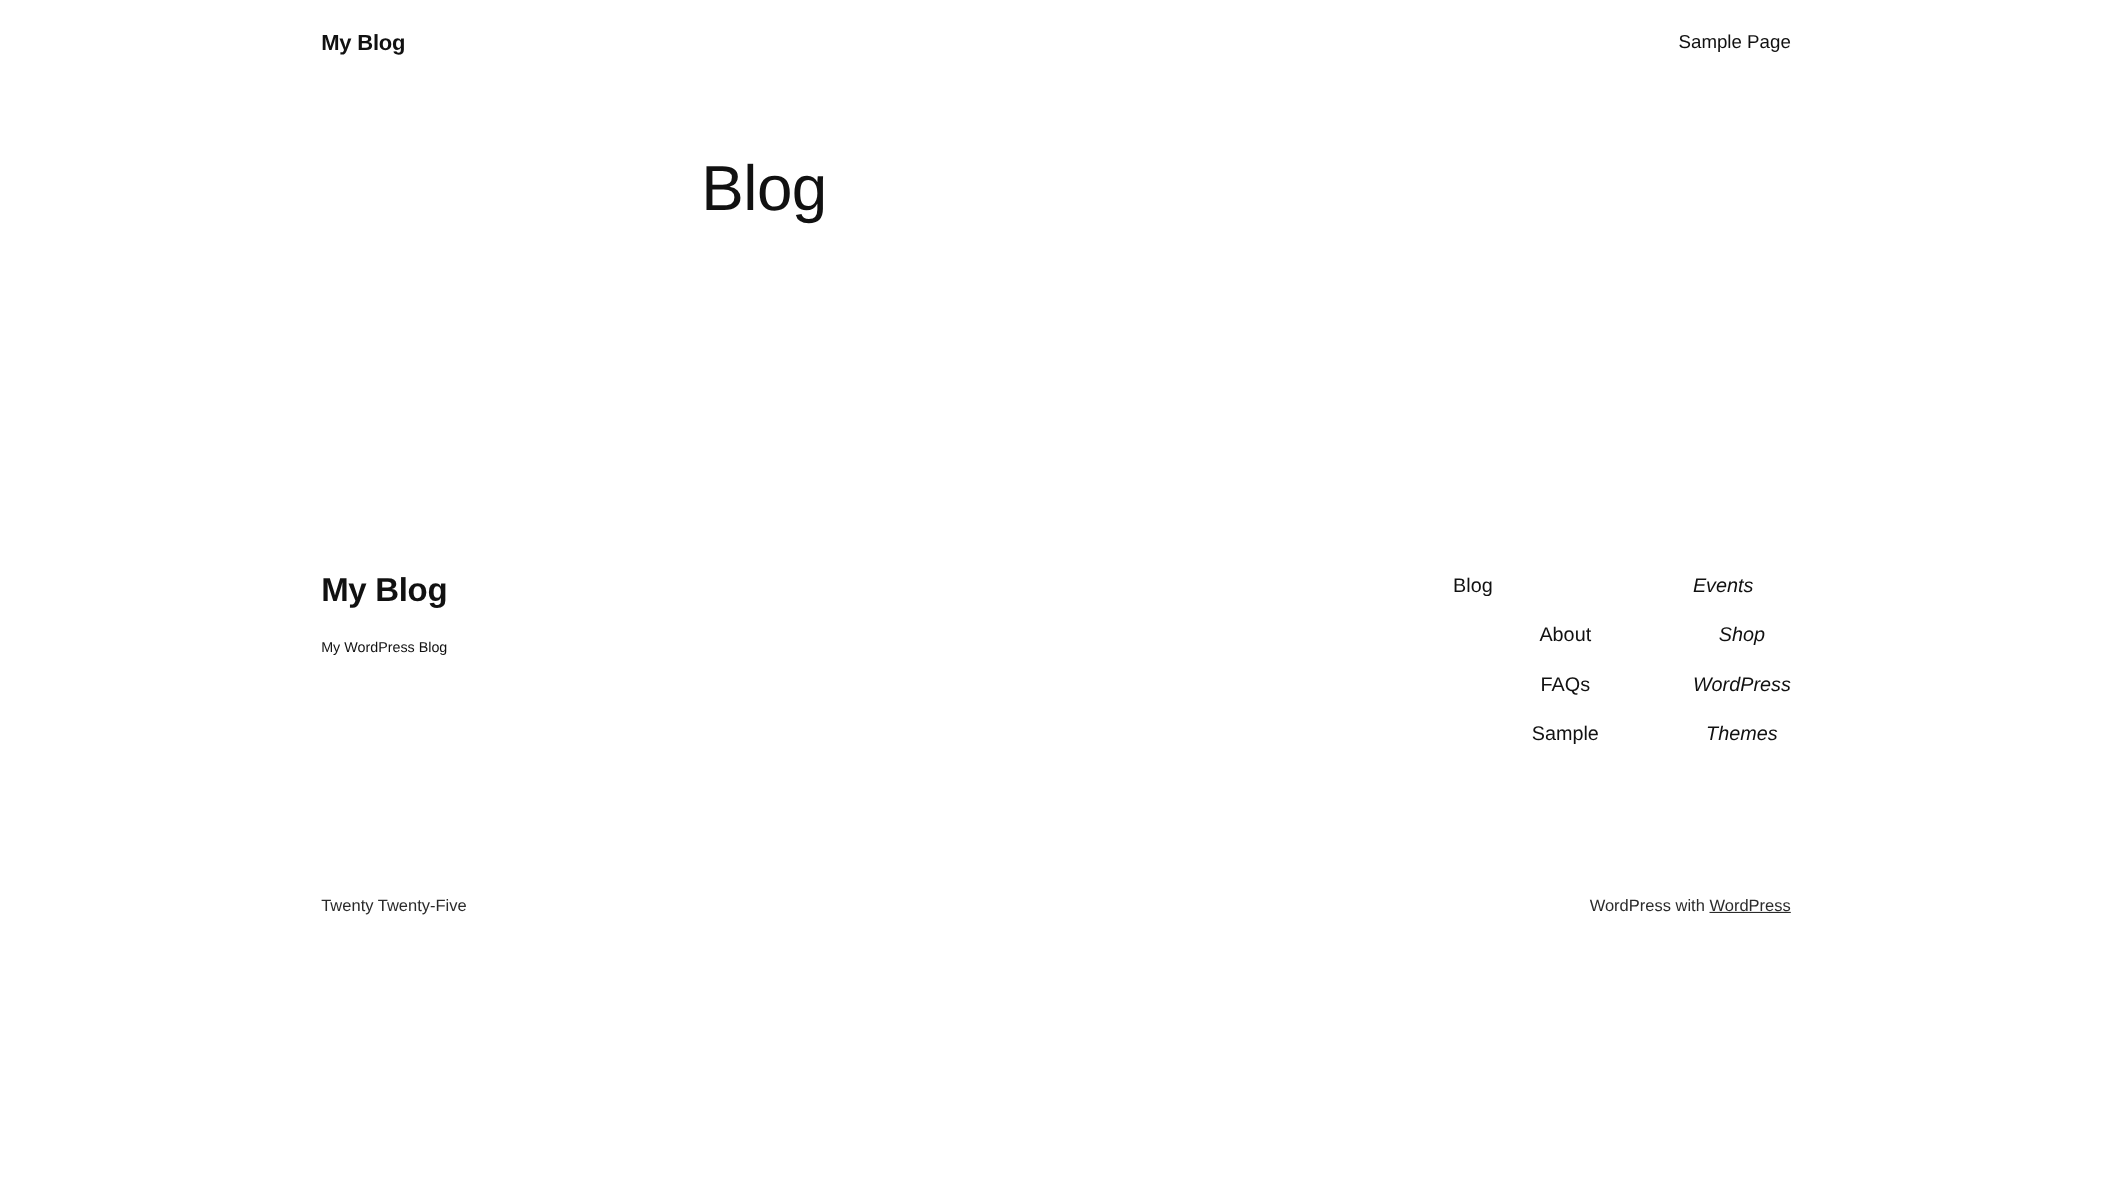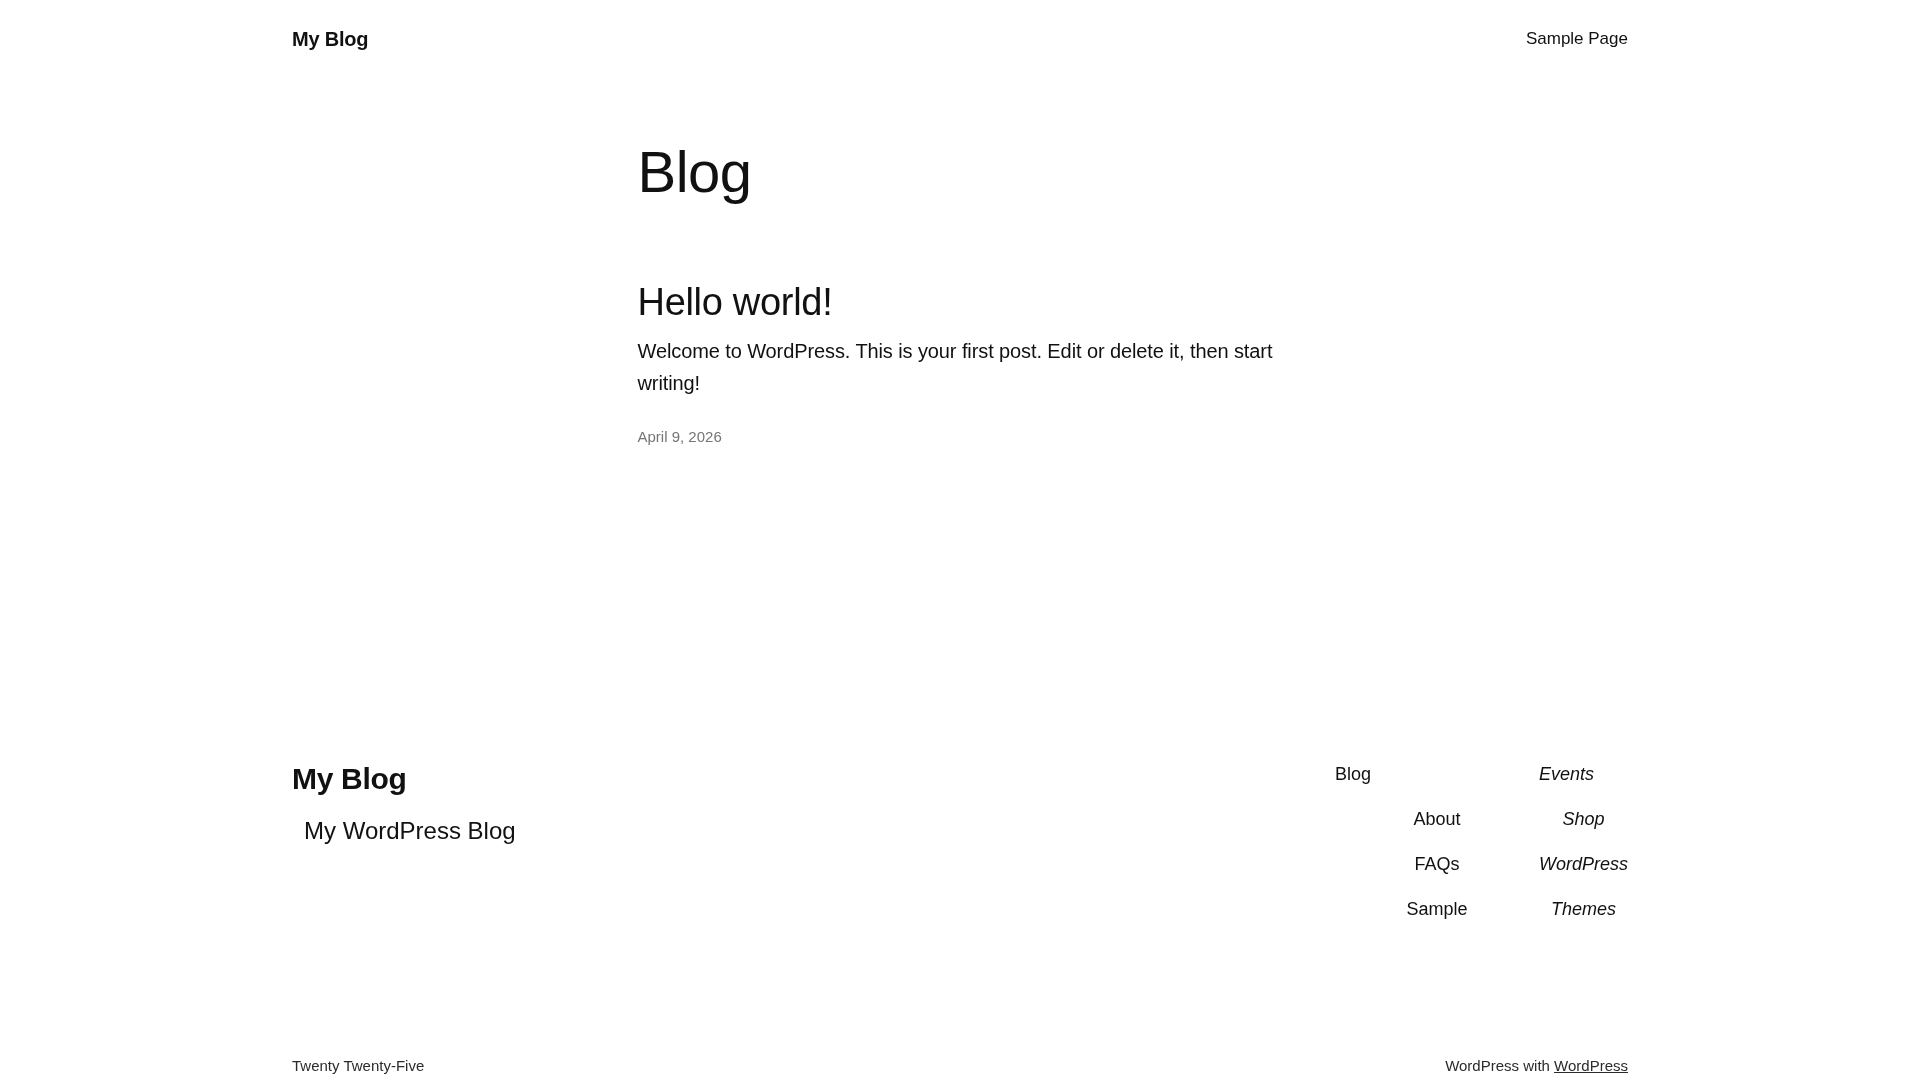--- a/index.html
+++ b/index.html
@@ -1,15 +1,15 @@
 <!DOCTYPE html>
 <html><head>
 <meta charset="utf-8">
 <style>
-  * { margin: 0; padding: 0; box-sizing: border-box; }
+  * { margin: 0; padding: 0; box-sizing: border-box; gap: 14px; }
   html, body {
     width: 1920px;
     height: 1080px;
     background: #ffffff;
     color: #111111;
     font-family: "Liberation Sans", "DejaVu Sans", sans-serif;
     -webkit-font-smoothing: antialiased;
     overflow: hidden;
   }
   a { color: inherit; text-decoration: none; cursor: pointer; }
@@ -75,24 +75,23 @@
     padding: 0 292px;
   }
   .footer-site-title {
     font-size: 30px;
     font-weight: 700;
     letter-spacing: -0.3px;
     line-height: 38px;
   }
   .footer-tagline {
     margin-top: 18px;
-    font-size: 24px;
+    font-size: 13px;
     font-weight: 400;
     line-height: 30px;
-    margin-left: 12px;
   }
   .footer-nav {
     margin-left: auto;
     display: flex;
     margin-top: 2px;
   }
   .footer-col { width: 204px; list-style: none; }
   .footer-col:last-child { width: auto; font-style: italic; }
   .footer-col li {
     font-size: 18px;
@@ -117,27 +116,20 @@
 <header class="site-header">
   <a class="site-title">My Blog</a>
   <nav class="header-nav">
     <a>Sample Page</a>
   </nav>
 </header>
 
 <main class="site-main">
   <h1 class="page-title">Blog</h1>
 
-  <article class="post">
-    <h2 class="post-title">
-      <a>Hello world!</a>
-    </h2>
-    <p class="post-excerpt">Welcome to WordPress. This is your first post. Edit or delete it, then start writing!</p>
-    <div class="post-date">April 9, 2026</div>
-  </article>
 </main>
 
 <footer class="site-footer">
   <div class="footer-main">
     <div class="footer-brand">
       <h2 class="footer-site-title">My Blog</h2>
       <p class="footer-tagline">My WordPress Blog</p>
     </div>
 
     <nav class="footer-nav">

